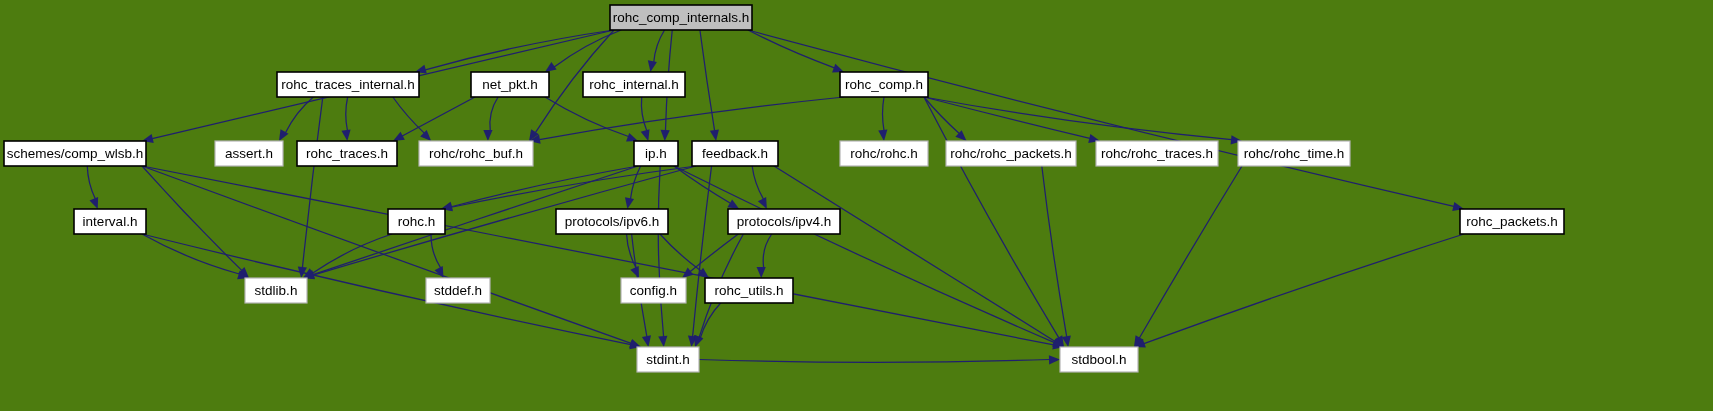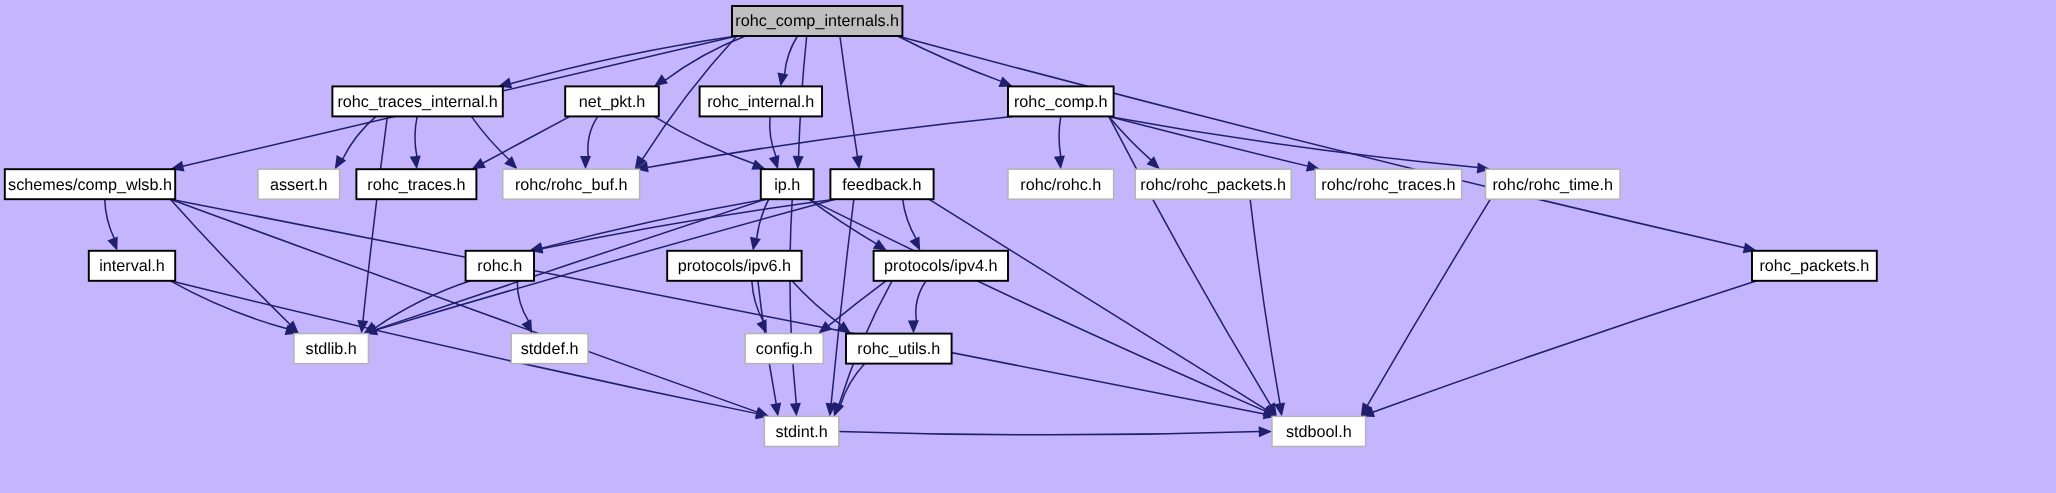--- a/index.html
+++ b/index.html
@@ -1,16 +1,16 @@
 <!DOCTYPE html>
 <html><head>
 <meta charset="utf-8">
 <style>
   html,body{margin:0;padding:0;background:#ffffff;}
-  #graph{width:1713px;height:411px;position:relative;background:#c4b5fd;
+  #graph{width:1713px;height:411px;position:relative;background:#4d7c0f;
          font-family:"Liberation Sans", sans-serif;}
   svg{display:block;}
   .nodebox{fill:#ffffff;}
   .nodebox.solid{stroke:#000000;stroke-width:1.6;}
   .nodebox.grey{stroke:#b4b4b4;stroke-width:1.2;}
   .nodebox.root{fill:#bfbfbf;stroke:#000000;stroke-width:1.6;}
   .nodelabel{font-family:"Liberation Sans", sans-serif;font-size:13.5px;
              fill:#000000;text-anchor:middle;dominant-baseline:middle;}
   .edge{fill:none;stroke:#1f1f6e;stroke-width:1.25;}
   .arrow{fill:#1f1f6e;stroke:none;}

